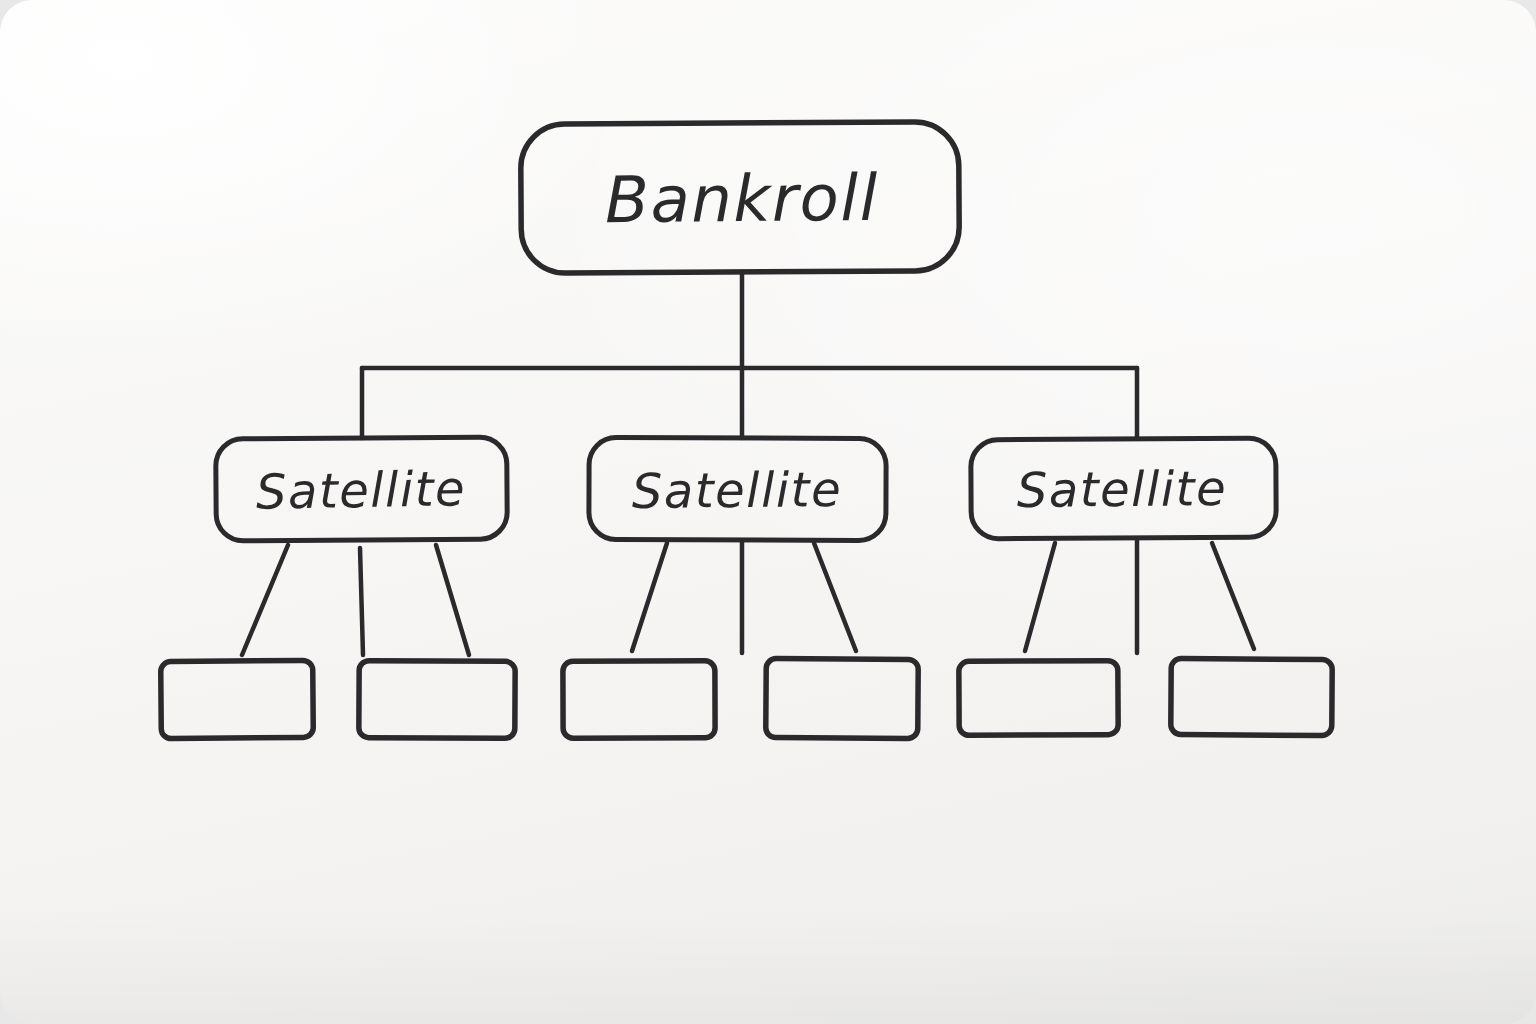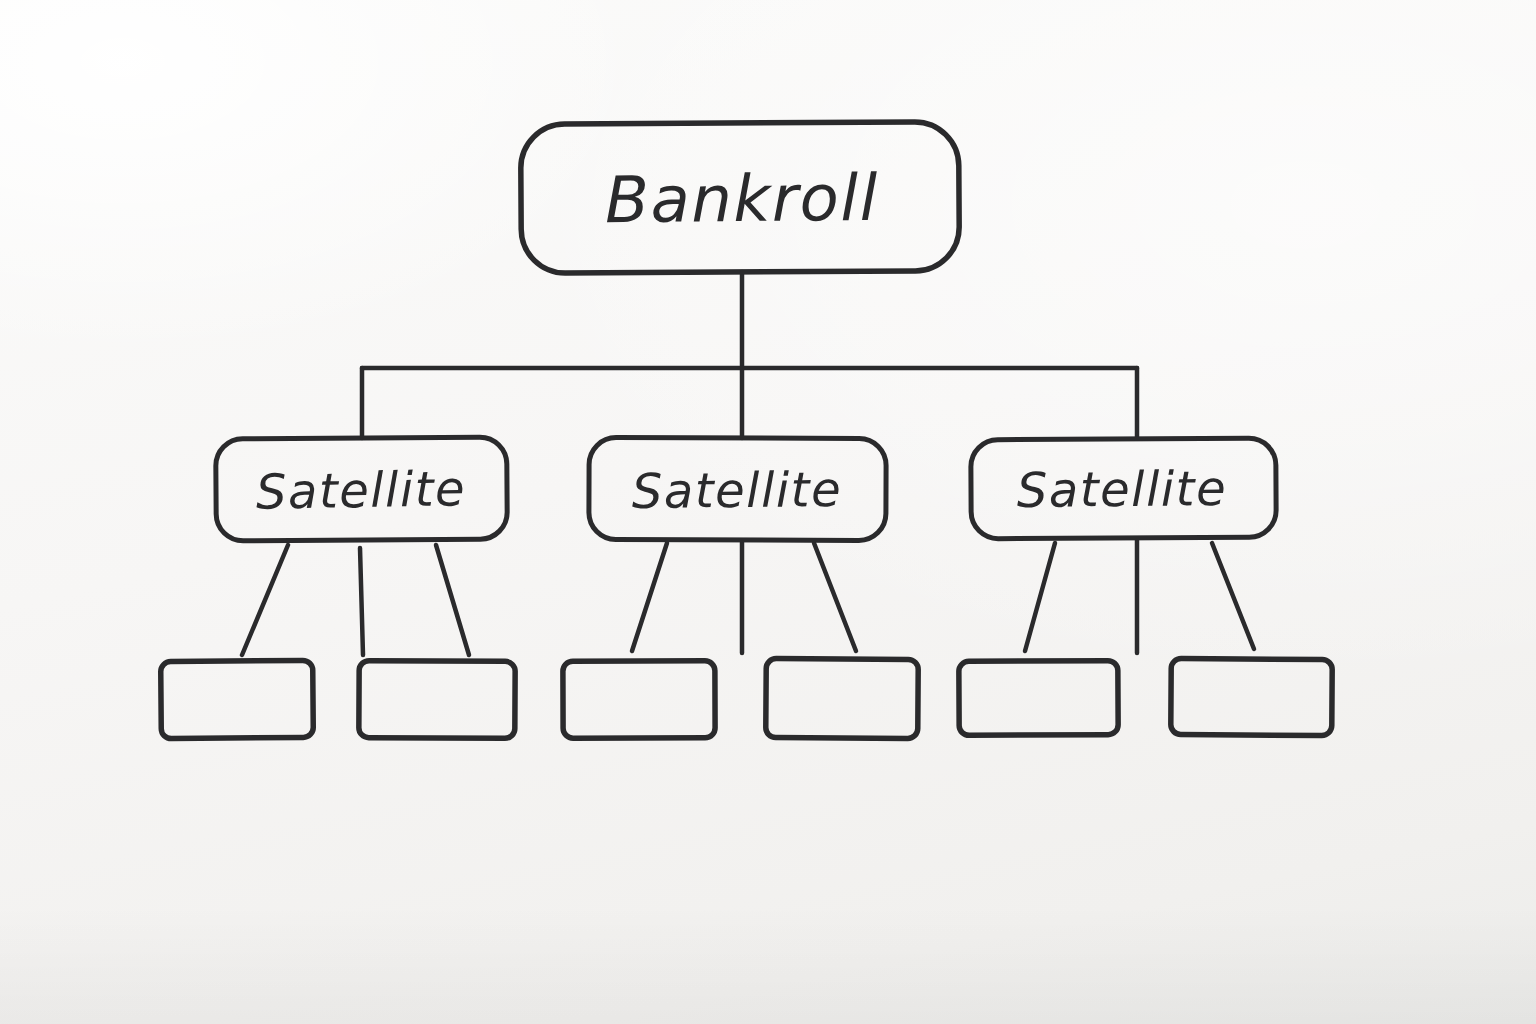--- a/index.html
+++ b/index.html
@@ -11,20 +11,21 @@
   .stage {
     position: relative;
     width: 1536px;
     height: 1024px;
     overflow: hidden;
     
     background:
       radial-gradient(900px 500px at 8% 6%, rgba(255,255,255,0.95), rgba(255,255,255,0) 60%),
       radial-gradient(1200px 700px at 85% 20%, rgba(255,255,255,0.55), rgba(255,255,255,0) 70%),
       linear-gradient(168deg, #fbfbfa 0%, #f7f6f5 45%, #f1f0ee 85%, #ececea 100%);
+    border-radius: 32px;
   }
   .stage::after {
     
     content: "";
     position: absolute;
     left: 0; right: 0; bottom: 0;
     height: 120px;
     background: linear-gradient(to bottom, rgba(0,0,0,0) 0%, rgba(0,0,0,0.035) 100%);
     pointer-events: none;
   }

